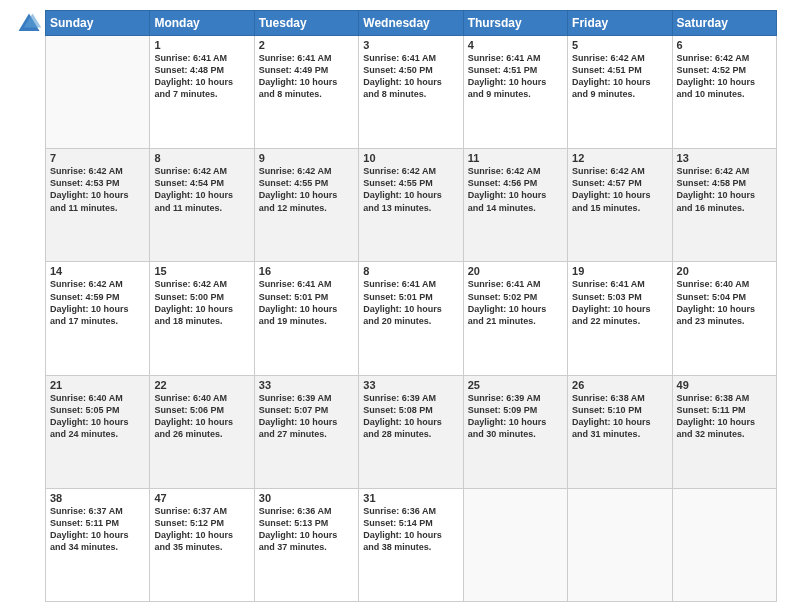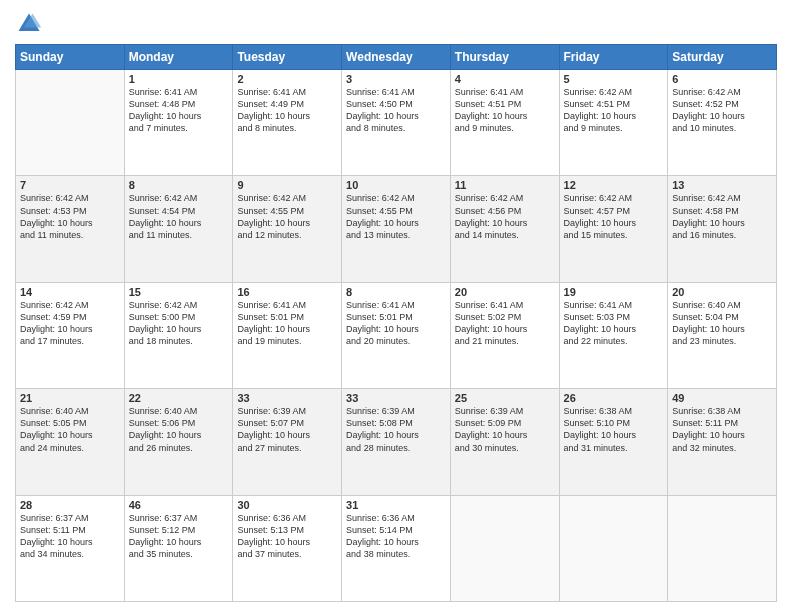--- a/index.html
+++ b/index.html
@@ -8,21 +8,20 @@
       background: #fff;
       width: 792px;
       height: 612px;
       overflow: hidden;
     }
     .page {
       width: 792px;
       height: 612px;
       padding: 10px 15px;
       display: flex;
-      flex-direction: column;
     }
     .header {
       display: flex;
       justify-content: space-between;
       align-items: flex-start;
       margin-bottom: 6px;
     }
     .logo {
       display: flex;
       align-items: center;
@@ -85,20 +84,21 @@
     .day-number {
       font-size: 11px;
       font-weight: bold;
       display: block;
       margin-bottom: 1px;
     }
     .day-info {
       font-size: 9px;
       line-height: 1.35;
       color: #333;
+      font-weight: bold;
     }
     .row-shade td {
       background-color: #f2f2f2;
     }
   </style>
 </head>
 <body>
 
 <div class="page">
   <div class="header">
@@ -324,28 +324,28 @@
           <td>
             <span class="day-number">49</span>
             <div class="day-info" style="white-space: pre-line;">Sunrise: 6:38 AM
 Sunset: 5:11 PM
 Daylight: 10 hours
 and 32 minutes.</div>
           </td>
         </tr>
         <tr>
           <td>
-            <span class="day-number">28</span>
+            <span class="day-number">38</span>
             <div class="day-info" style="white-space: pre-line;">Sunrise: 6:37 AM
 Sunset: 5:11 PM
 Daylight: 10 hours
 and 34 minutes.</div>
           </td>
           <td>
-            <span class="day-number">46</span>
+            <span class="day-number">47</span>
             <div class="day-info" style="white-space: pre-line;">Sunrise: 6:37 AM
 Sunset: 5:12 PM
 Daylight: 10 hours
 and 35 minutes.</div>
           </td>
           <td>
             <span class="day-number">30</span>
             <div class="day-info" style="white-space: pre-line;">Sunrise: 6:36 AM
 Sunset: 5:13 PM
 Daylight: 10 hours

